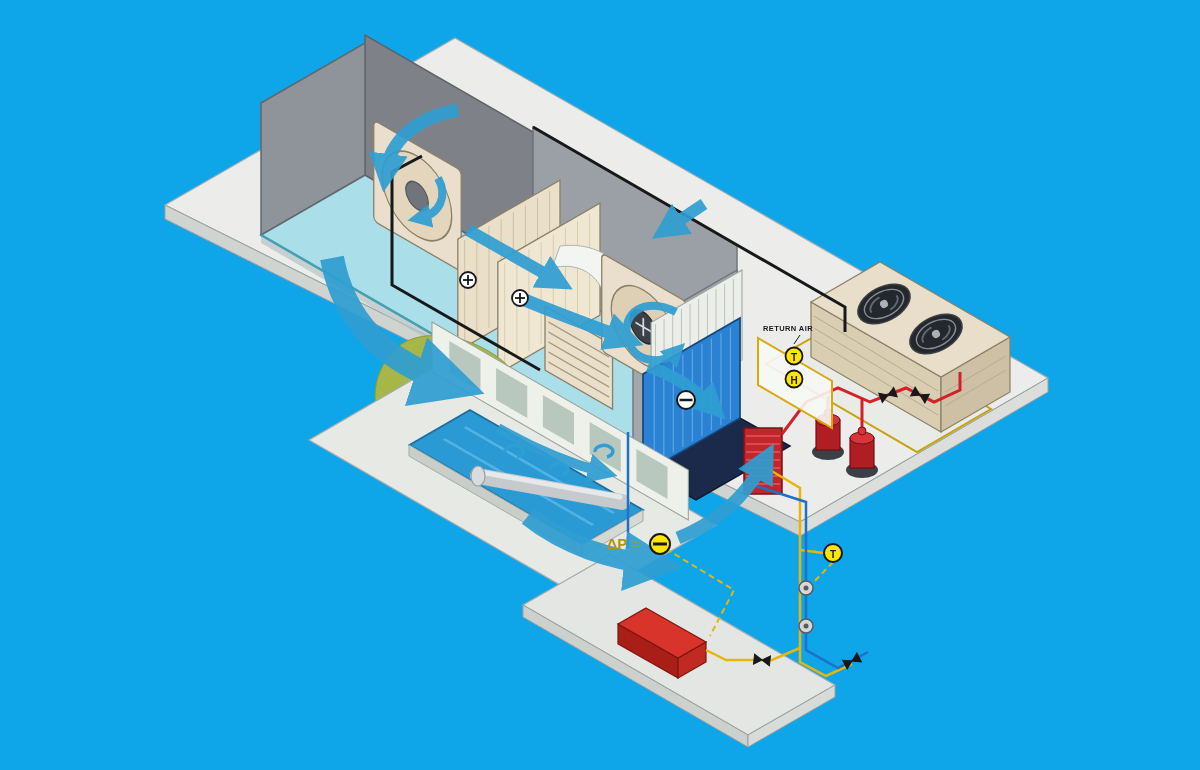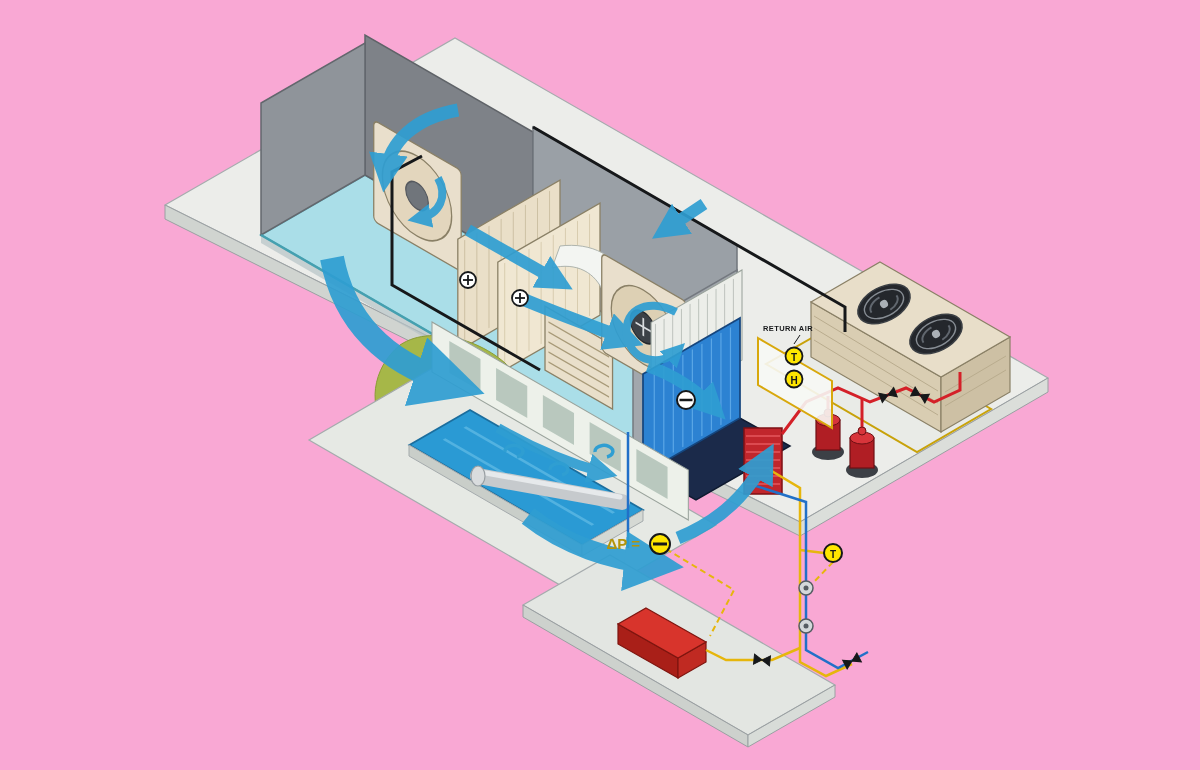--- a/index.html
+++ b/index.html
@@ -1,16 +1,16 @@
 <!DOCTYPE html>
 <html><head>
 <meta charset="utf-8">
 <style>
   html,body{margin:0;padding:0;background:#c9d6dd;}
-  .stage{position:relative;width:1200px;height:770px;background:#f9a8d4;overflow:hidden;
+  .stage{position:relative;width:1200px;height:770px;background:#0ea5e9;overflow:hidden;
          font-family:"Liberation Sans",sans-serif;}
   svg{position:absolute;inset:0;}
   svg text{font-family:"Liberation Sans",sans-serif;fill:#16181a;}
   .badge-letter{font-weight:bold;font-size:10px;}
   .dp-label{font-weight:bold;font-size:15px;fill:#b3940a;}
   .tiny-label{font-size:7.5px;letter-spacing:.4px;font-weight:bold;}
 </style>
 </head>
 <body>
 

